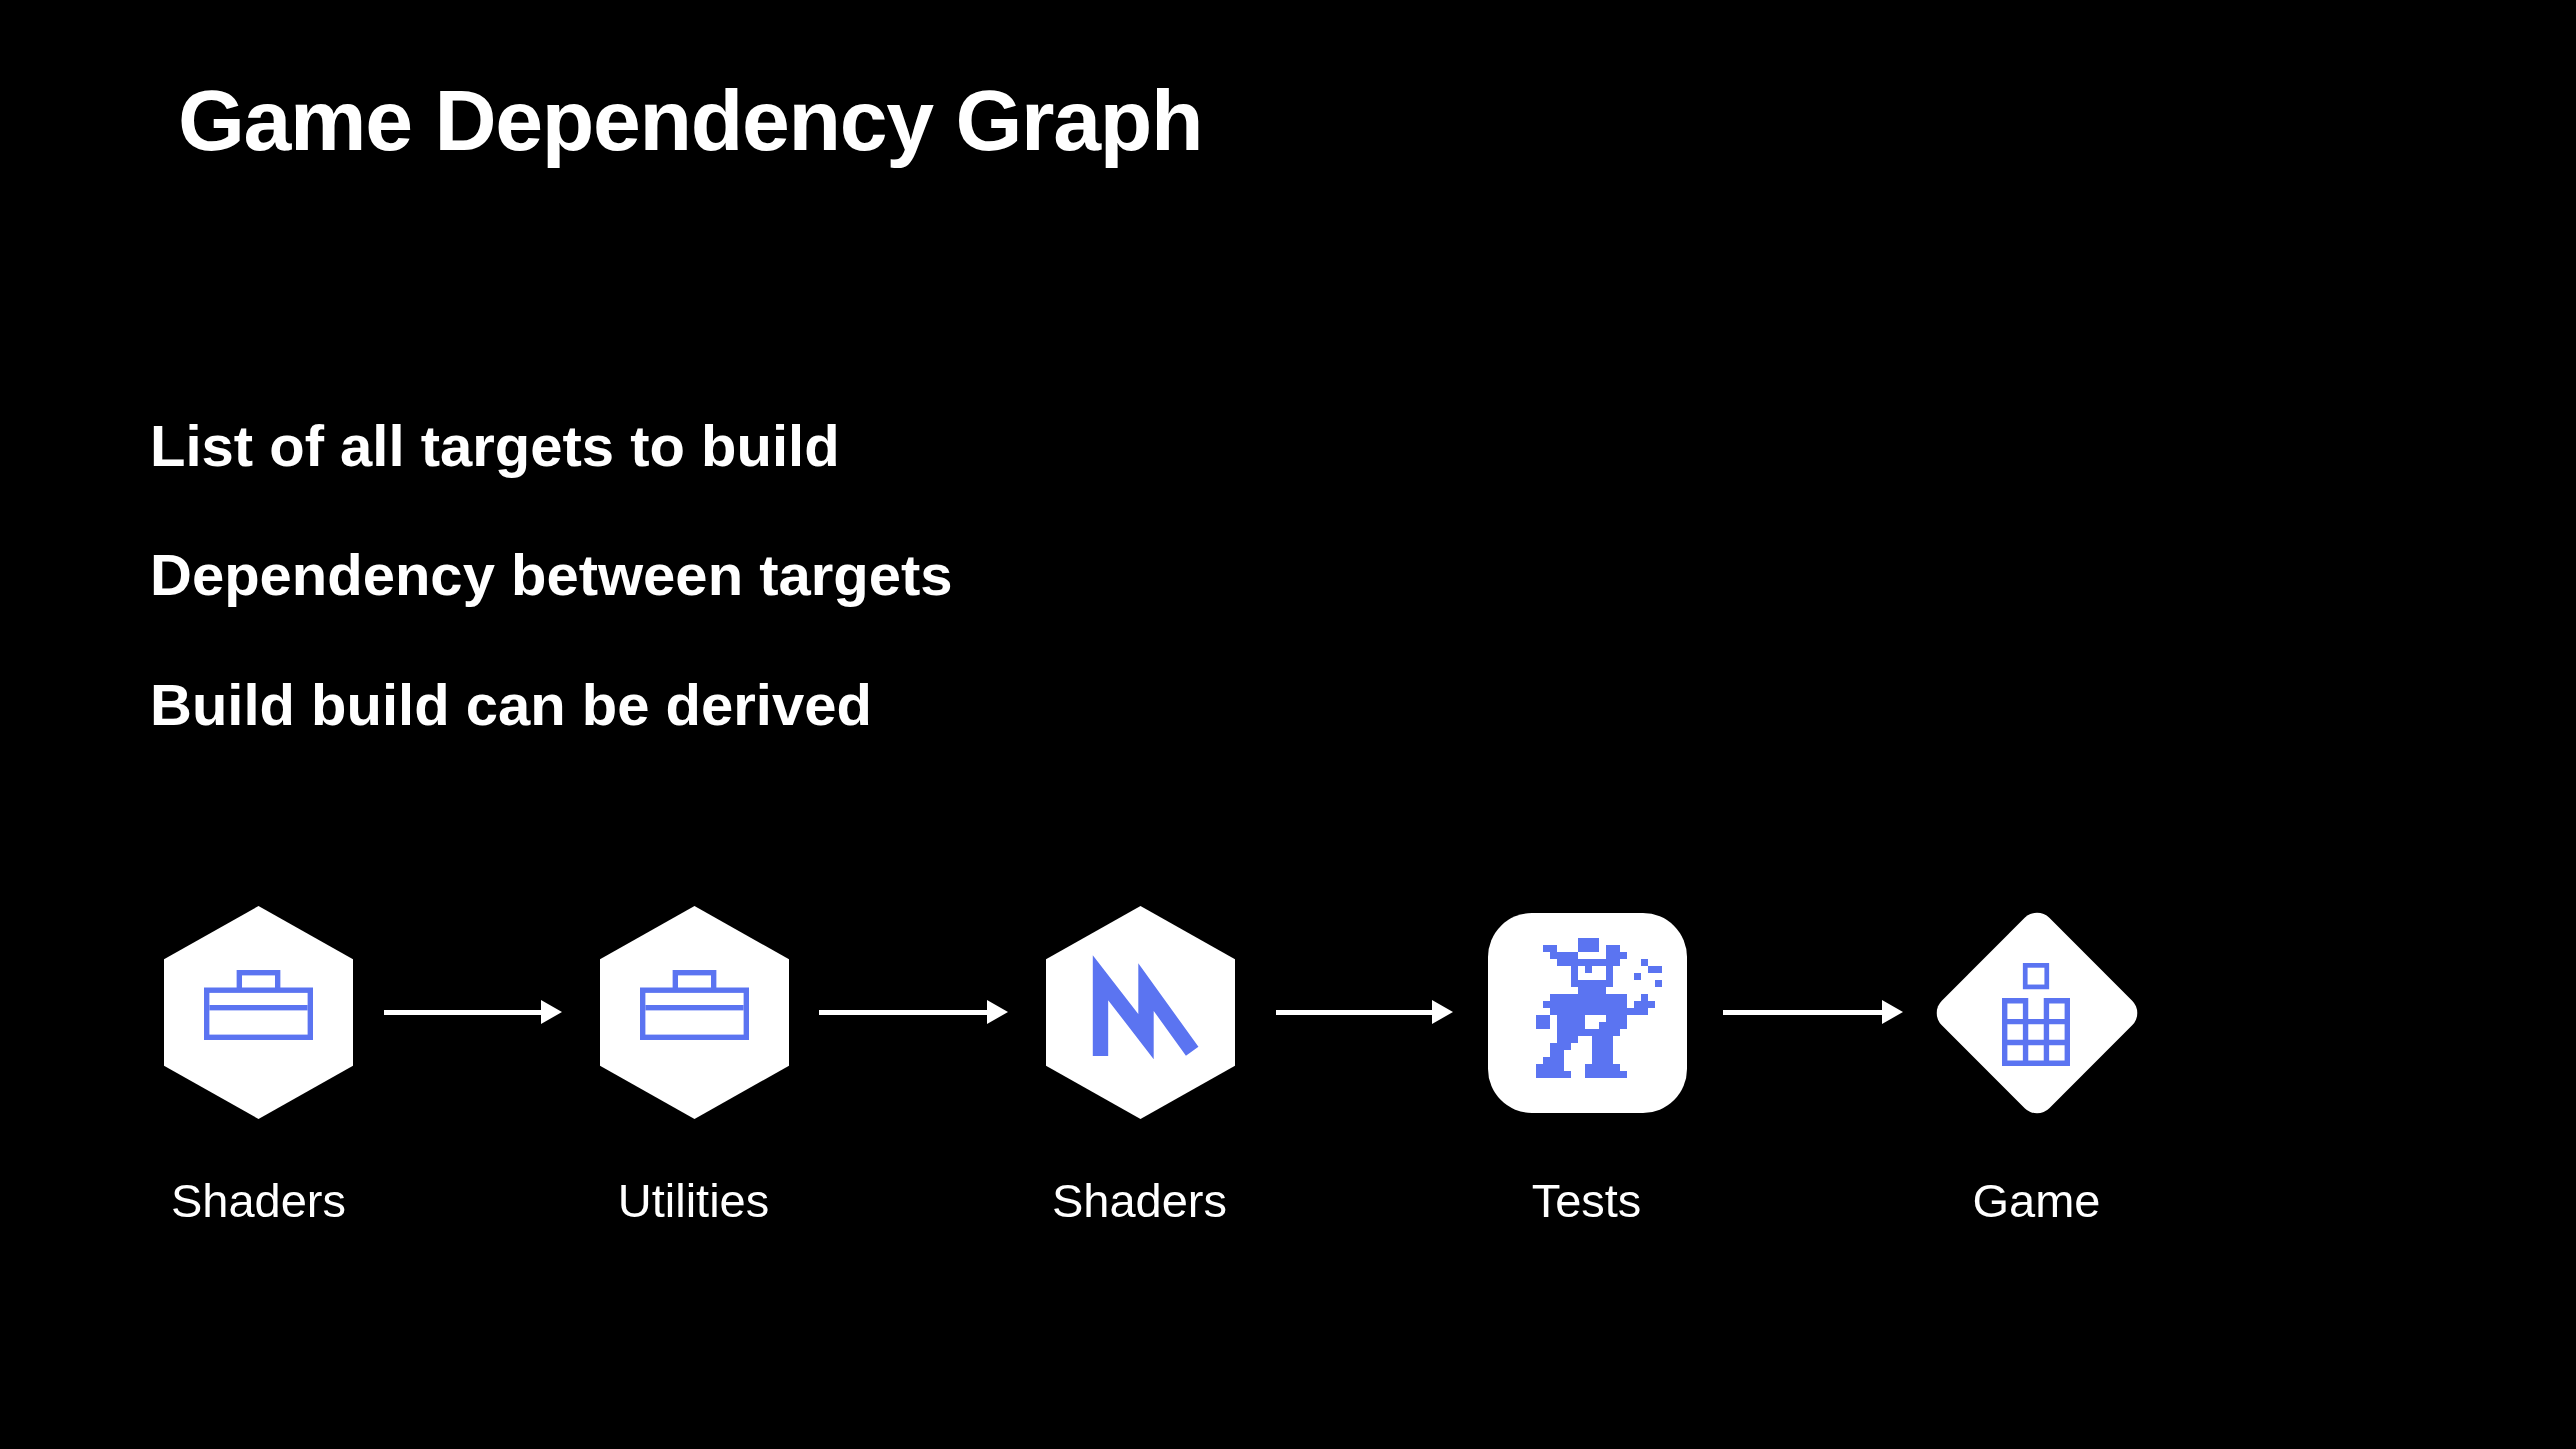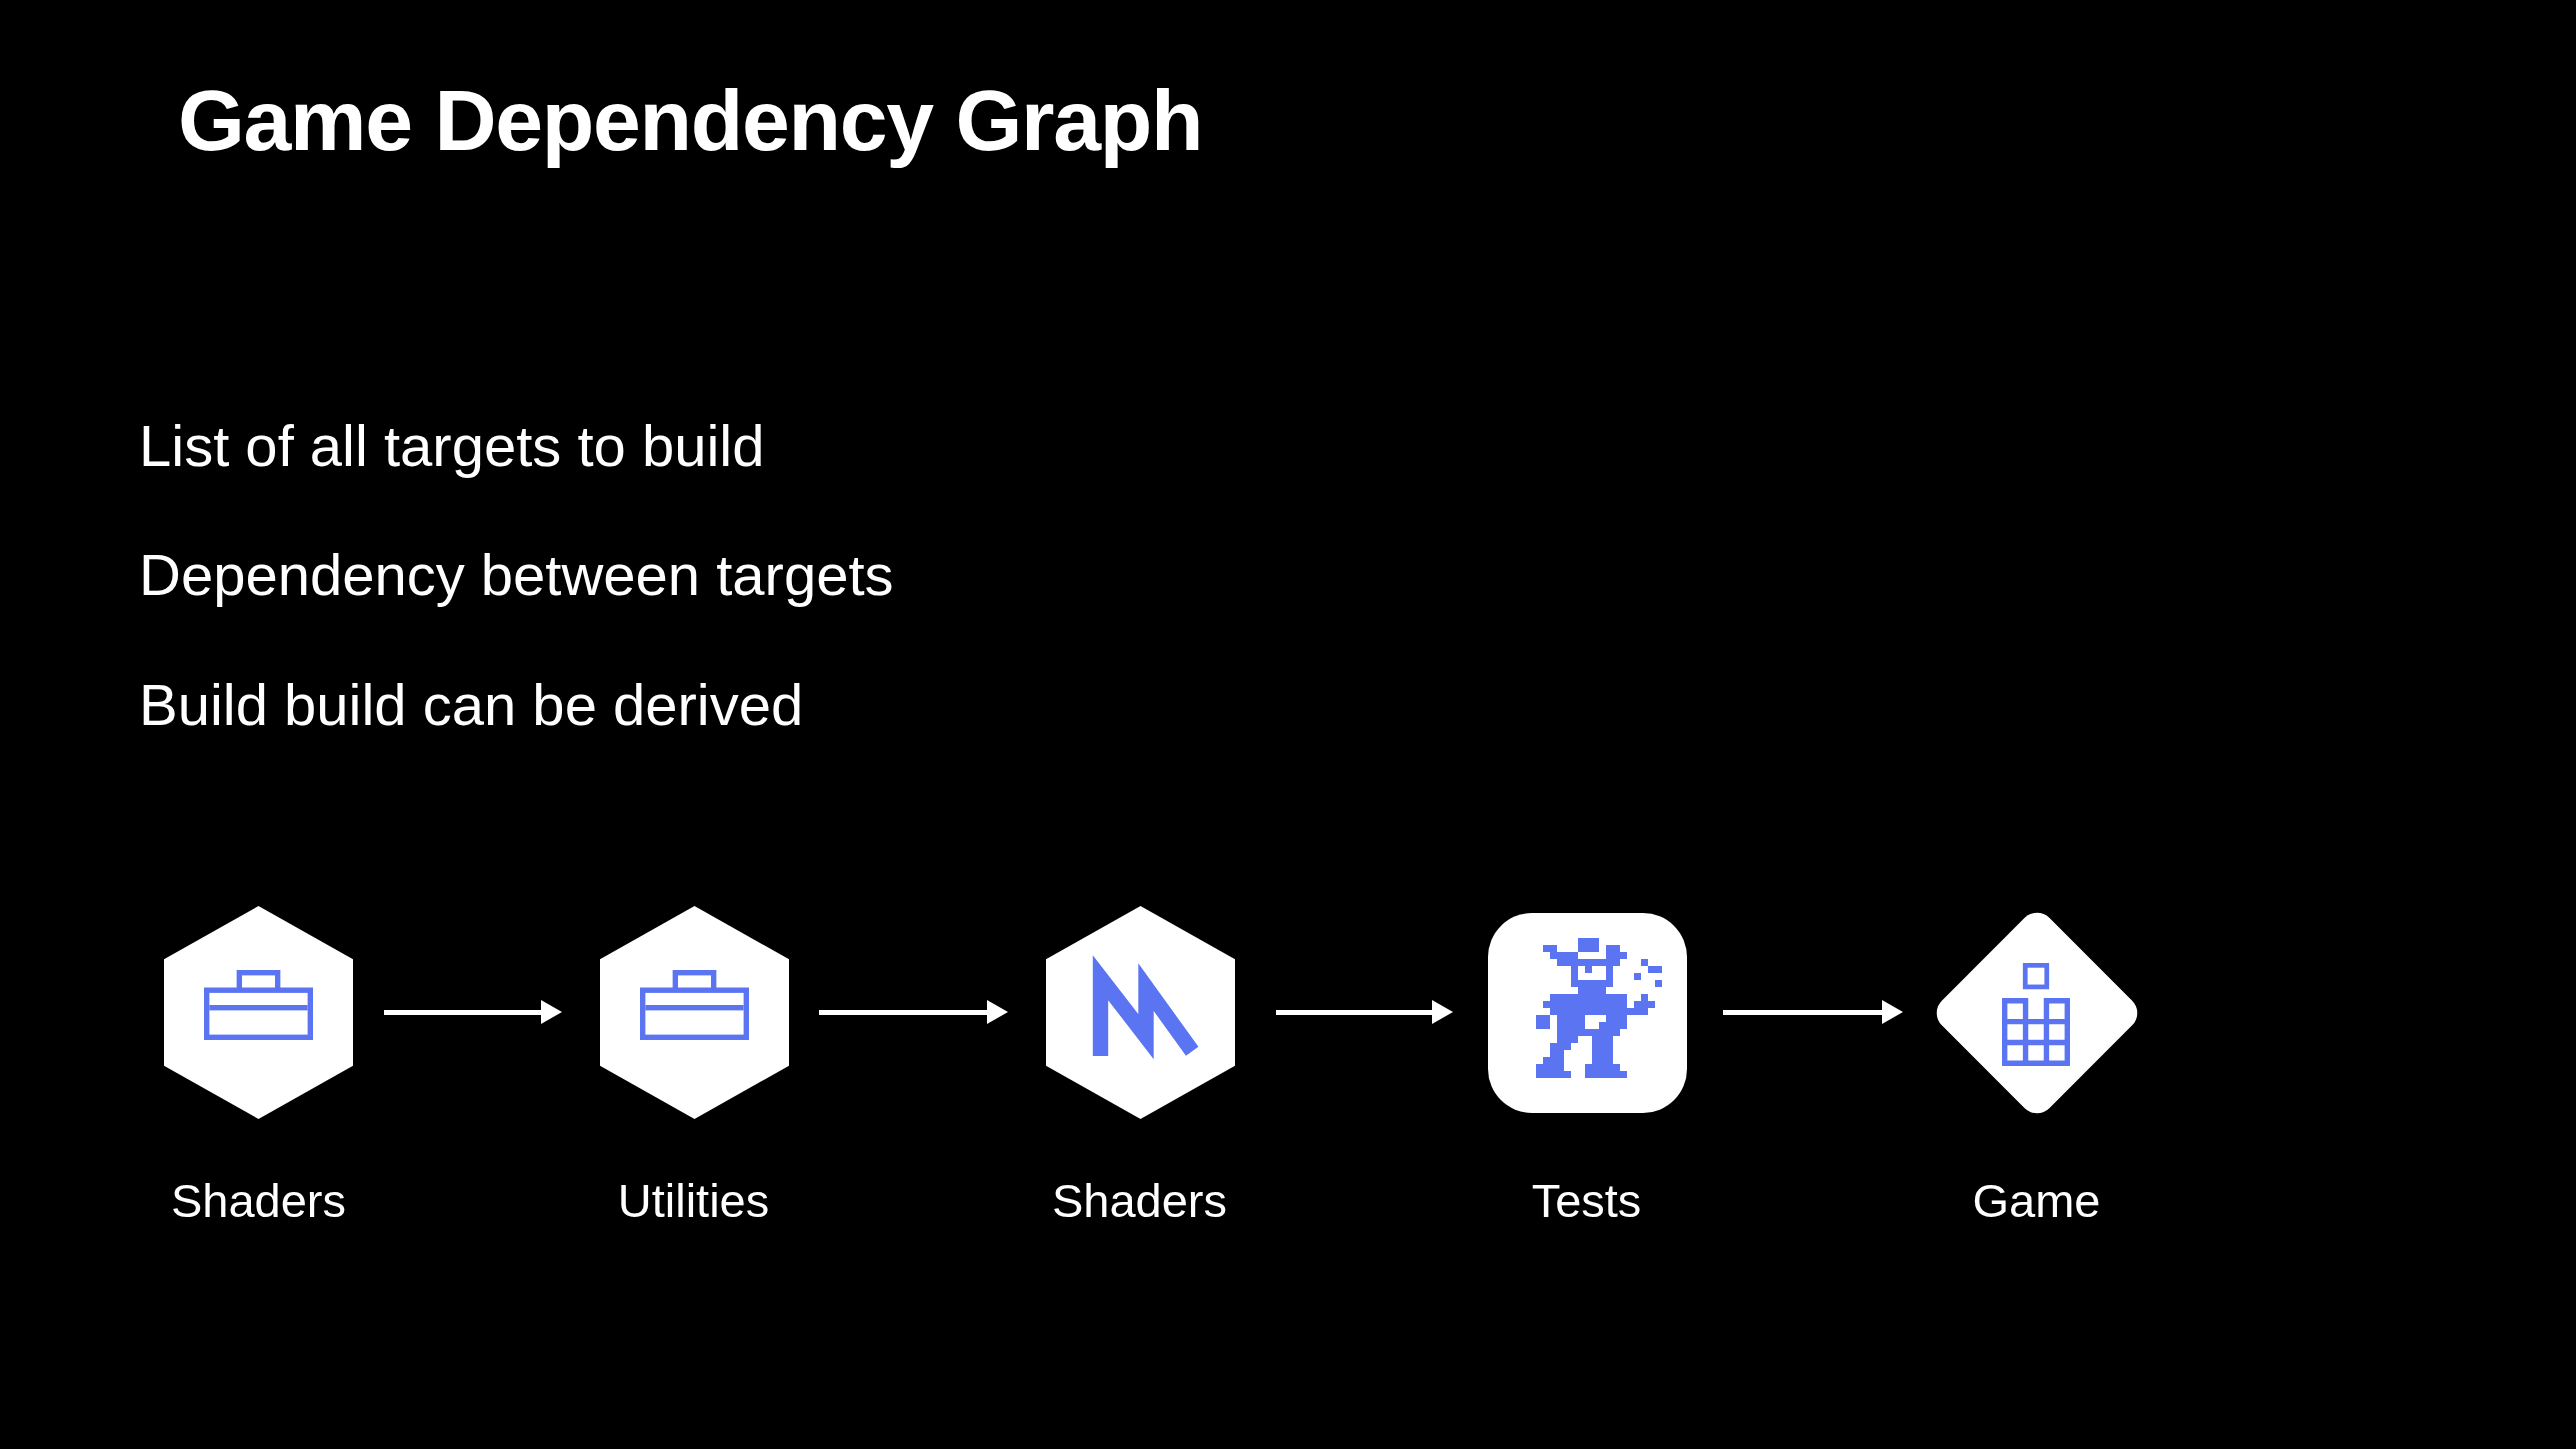--- a/index.html
+++ b/index.html
@@ -9,22 +9,22 @@
     overflow:hidden;
     font-family:"Liberation Sans","DejaVu Sans",sans-serif;
     color:#fff;
   }
   .title{
     position:absolute;left:138px;top:75px;
     font-size:86px;font-weight:700;letter-spacing:-1.3px;
     line-height:1.05;white-space:nowrap;margin-left:40px;
   }
   .bullet{
-    position:absolute;left:139px;
-    font-size:58px;font-weight:400;line-height:1.05;white-space:nowrap;
+    position:absolute;left:150px;
+    font-size:58px;font-weight:700;line-height:1.05;white-space:nowrap;
   }
   #bullet-0{top:416px}
   #bullet-1{top:545px}
   #bullet-2{top:675px}
 
   .node{position:absolute;background:#fff;}
   .hex{
     width:189px;height:213px;
     clip-path:polygon(50% 0,100% 25%,100% 75%,50% 100%,0 75%,0 25%);
   }

